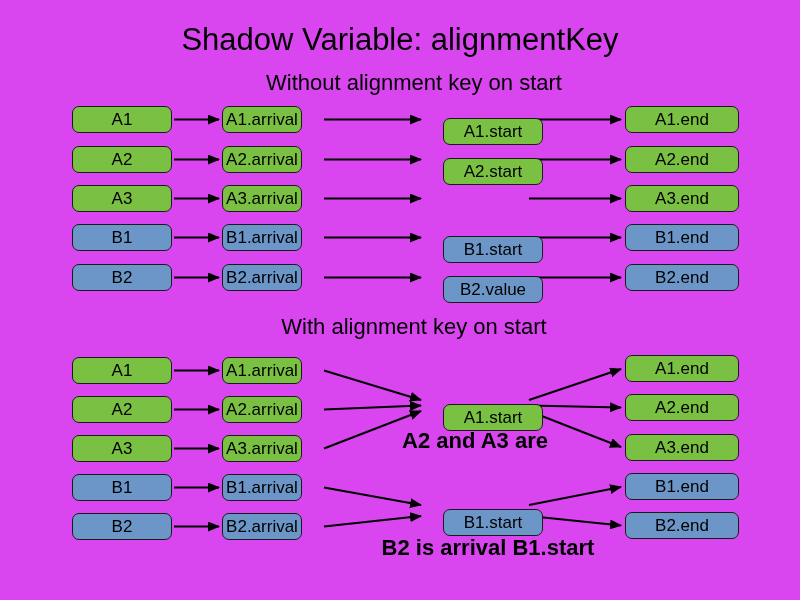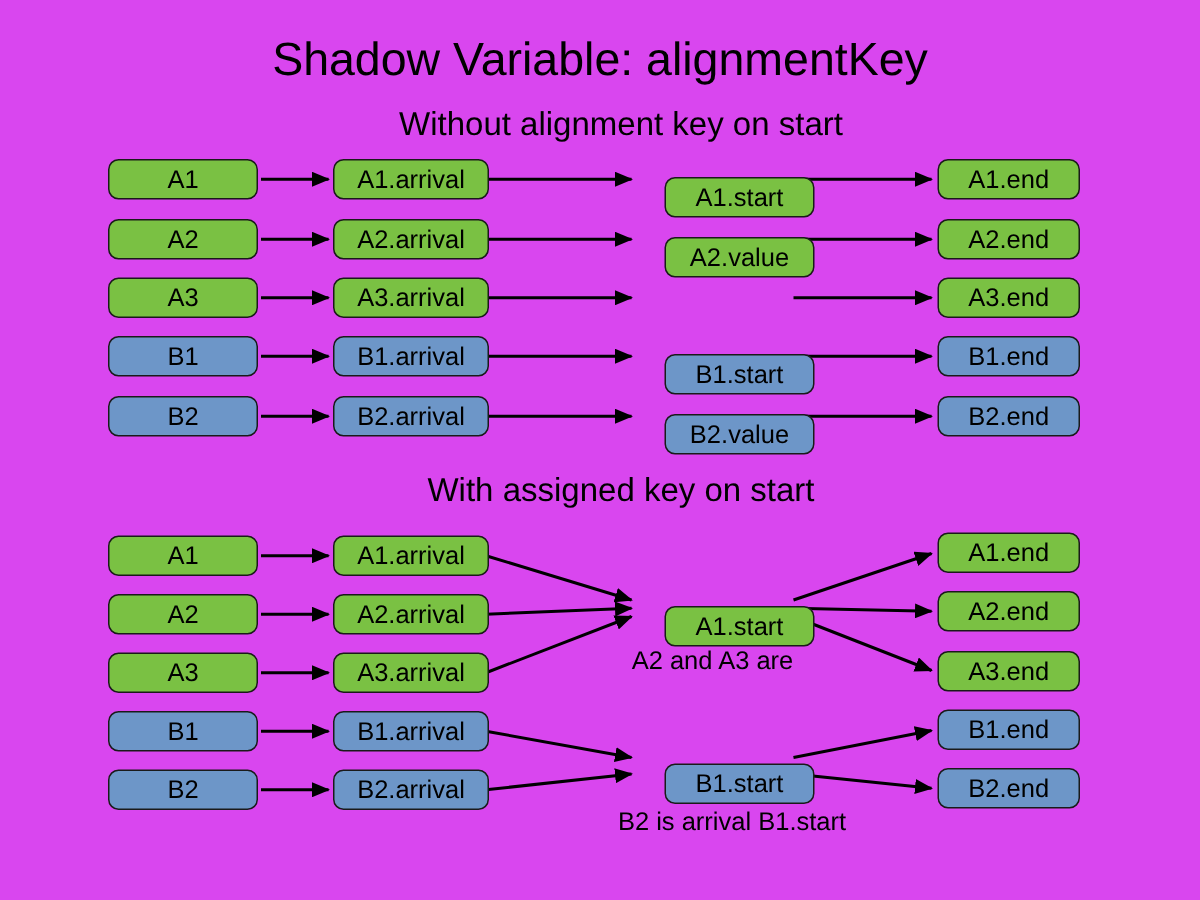--- a/index.html
+++ b/index.html
@@ -8,25 +8,25 @@
 
   .title { position:absolute; top:22px; left:0; width:800px; text-align:center; font-size:31px; }
   .hdr   { position:absolute; left:0; width:800px; text-align:center; font-size:22px;padding-left:28px; }
 
   .box { position:absolute; height:27px; border:1.5px solid #1a1a1a; border-radius:7px;
          display:flex; align-items:center; justify-content:center; font-size:17px; }
   .green { background:#7AC143; }
   .blue  { background:#6D96C8; }
 
   .c1 { left:72px;  width:100px; }
-  .c2 { left:222px; width:104px; }
+  .c2 { left:222px; width:80px; }
   .c3 { left:443px; width:100px;margin-top:12px; }
-  .c4 { left:625px; width:95px;  }
+  .c4 { left:625px; width:114px;  }
 
-  .note { position:absolute; text-align:center; font-size:17px; line-height:23px; }
+  .note { position:absolute; text-align:center; font-size:22px; line-height:23px;font-weight:bold; }
 
   #arrows { position:absolute; top:0; left:0; pointer-events:none; }
   #arrows line { stroke:#000; stroke-width:2; }
 </style>
 </head>
 <body>
 
 <div id="canvas">
 
   <svg id="arrows" width="800" height="600">
@@ -72,30 +72,30 @@
 
     <line x1="324" y1="487.5" x2="421" y2="505" marker-end="url(#ah)"></line>
     <line x1="324" y1="526.5" x2="421" y2="516" marker-end="url(#ah)"></line>
 
     <line x1="529" y1="505" x2="621" y2="487" marker-end="url(#ah)"></line>
     <line x1="529" y1="516" x2="621" y2="525.5" marker-end="url(#ah)"></line>
   </svg>
 
   <div class="title">Shadow Variable: alignmentKey</div>
   <div class="hdr" style="top:70px">Without alignment key on start</div>
-  <div class="hdr" style="top:314px">With assigned key on start</div>
+  <div class="hdr" style="top:314px">With alignment key on start</div>
 
   <div class="box green c1" style="top:106px">A1</div>
   <div class="box green c2" style="top:106px">A1.arrival</div>
   <div class="box green c3" style="top:106px">A1.start</div>
   <div class="box green c4" style="top:106px">A1.end</div>
 
   <div class="box green c1" style="top:146px">A2</div>
   <div class="box green c2" style="top:146px">A2.arrival</div>
-  <div class="box green c3" style="top:146px">A2.value</div>
+  <div class="box green c3" style="top:146px">A2.start</div>
   <div class="box green c4" style="top:146px">A2.end</div>
 
   <div class="box green c1" style="top:185px">A3</div>
   <div class="box green c2" style="top:185px">A3.arrival</div>
   <div class="box green c4" style="top:185px">A3.end</div>
 
   <div class="box blue c1" style="top:224px">B1</div>
   <div class="box blue c2" style="top:224px">B1.arrival</div>
   <div class="box blue c3" style="top:224px">B1.start</div>
   <div class="box blue c4" style="top:224px">B1.end</div>

